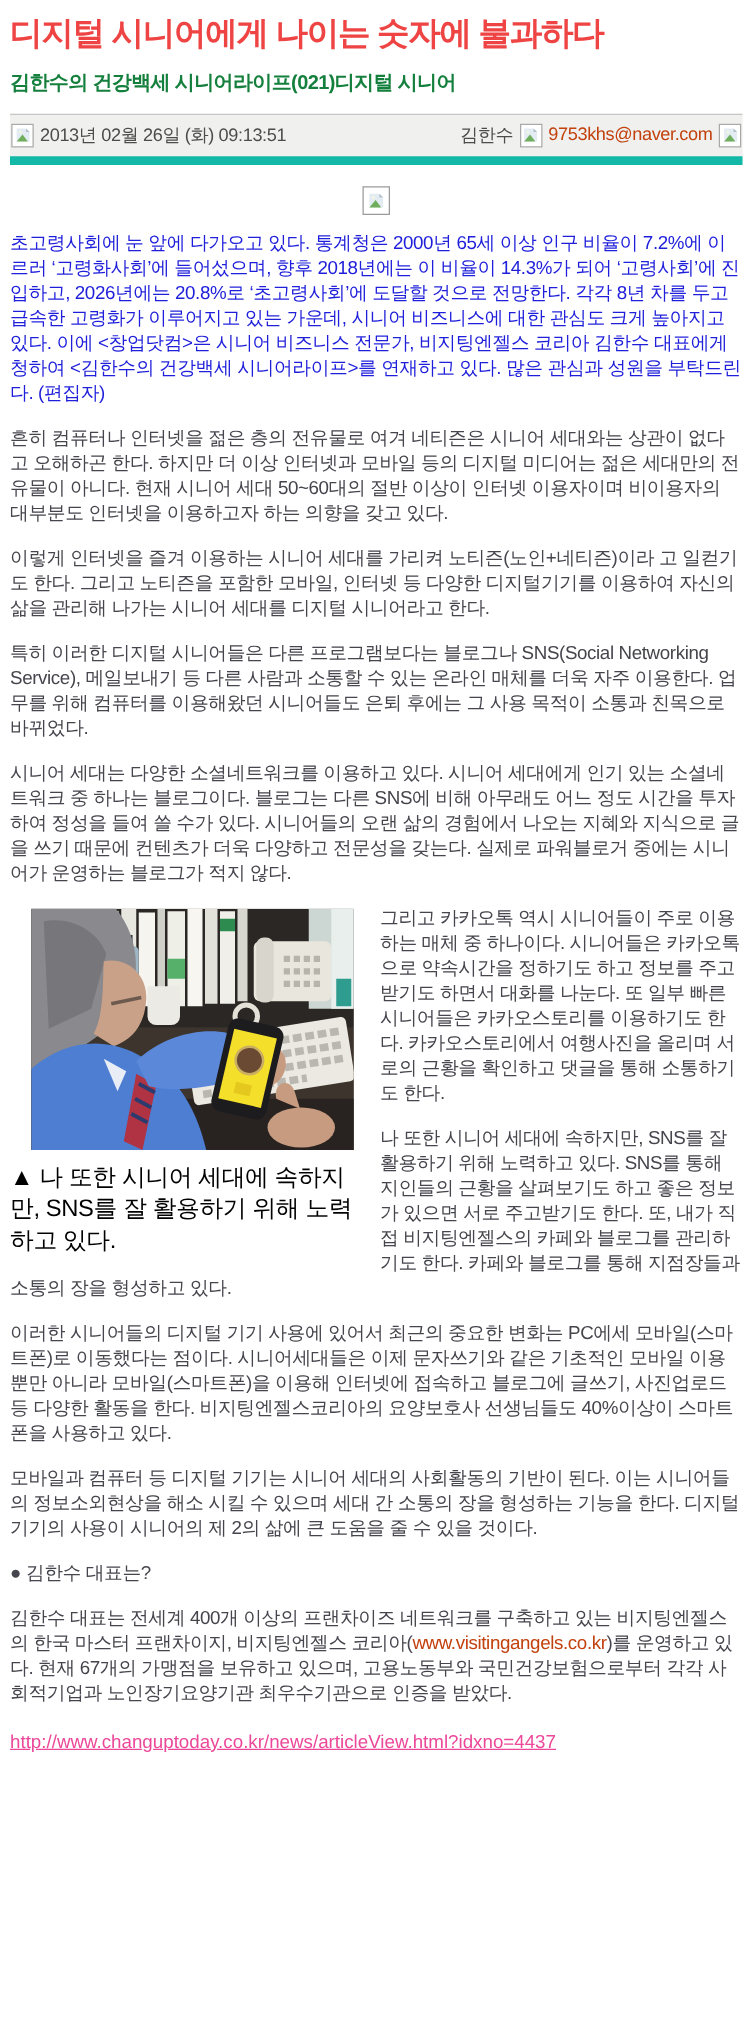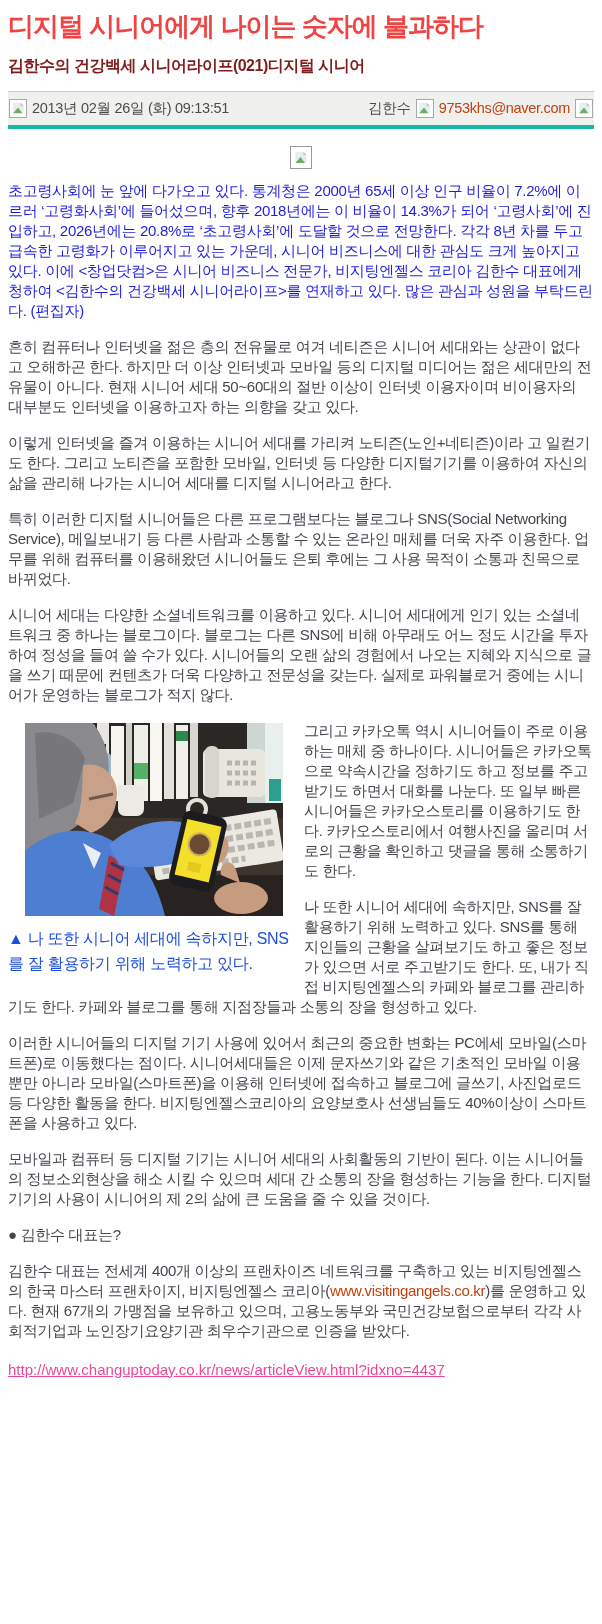--- a/index.html
+++ b/index.html
@@ -13,31 +13,31 @@
     font-size: 26px;
     font-weight: 700;
     color: #ef4444;
     letter-spacing: -1px;
     margin: 4px 0 13px 0;
     line-height: 1.25;
   }
   .subtitle {
     font-size: 16px;
     font-weight: 700;
-    color: #7f1d1d;
+    color: #15803d;
     letter-spacing: -0.5px;
     margin: 0 0 14px 0;
   }
   .info-bar {
     display: flex;
     align-items: center;
     gap: 5px;
     background: #f0f0ef;
     border-top: 1px solid #c7c7c7;
-    border-bottom: 4px solid #14b8a6;
+    border-bottom: 7px solid #14b8a6;
     padding: 7px 1px;
     font-size: 14.5px;
     color: #4c4c4c;
     letter-spacing: -0.3px;
   }
   .info-bar .spacer { flex: 1; }
   .info-bar a { color: #c2410c; text-decoration: none; }
   .icon-box {
     display: inline-flex;
     align-items: center;
@@ -61,24 +61,24 @@
   .section-heading { margin-top: 20px; }
   figure.article-figure {
     float: left;
     width: 280px;
     margin: 2px 16px 6px 0;
     padding: 0;
   }
   .photo-wrap { width: 258px; height: 193px; margin-left: 17px; }
   .photo-wrap svg { display: block; }
   figcaption.caption {
-    font-size: 16px;
+    font-size: 19px;
     line-height: 25px;
     letter-spacing: -0.3px;
-    color: #1d4ed8;
+    color: #000000;
     margin-top: 10px;
     width: 282px;
   }
   .about-p a { color: #c2410c; text-decoration: none; }
   p.source { margin: 20px 0 0 0; font-size: 15px; }
   p.source a { color: #ec4899; text-decoration: underline; }
 </style>
 </head>
 <body>
 

